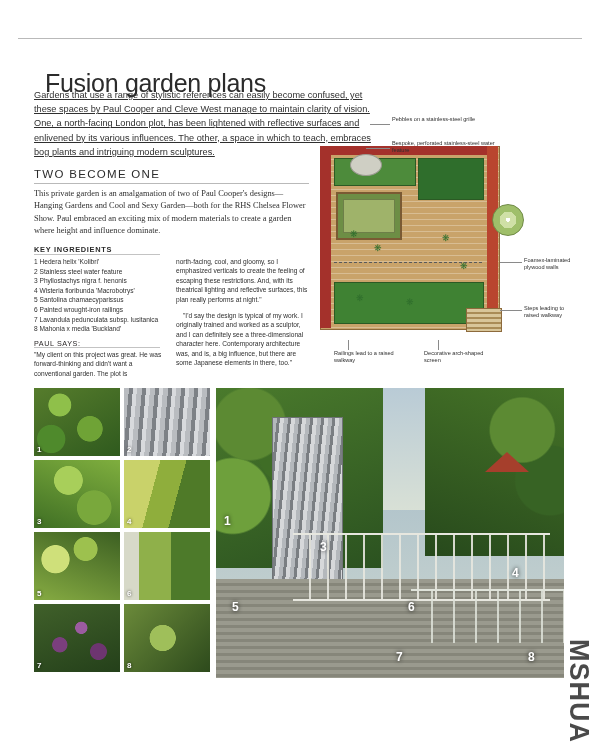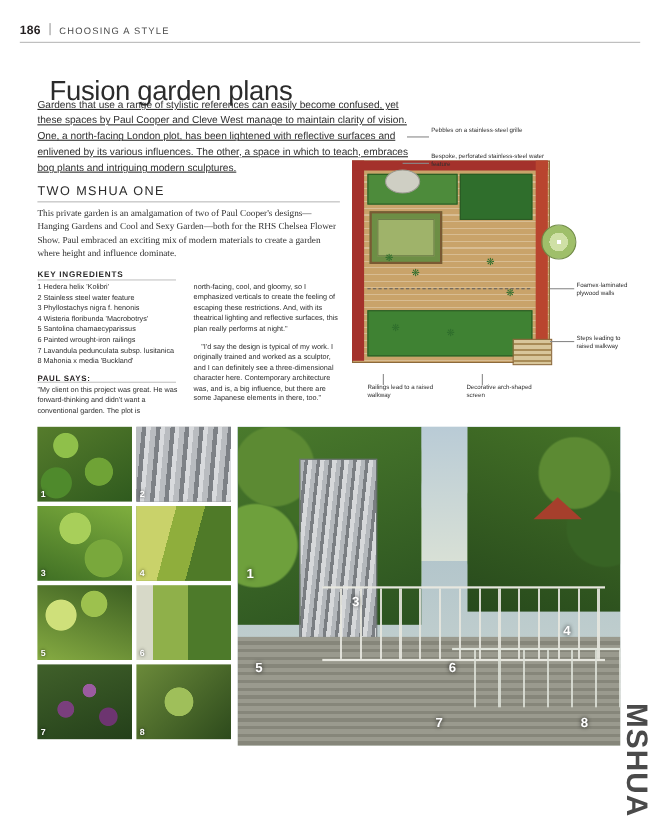--- a/index.html
+++ b/index.html
@@ -137,21 +137,21 @@
     line-height: 9.6px;
     color: #2f2f2f;
   }
   .ki-list div { white-space: nowrap; }
 
   .paul-head {
     position: absolute;
     left: 34px;
     top: 339px;
     font-size: 7.2px;
-    font-weight: bold;
+    font-weight: normal;
     letter-spacing: 0.6px;
   }
   .paul-rule {
     position: absolute;
     left: 34px;
     top: 347px;
     width: 126px;
     height: 1px;
     background: #c3c3c3;
   }
@@ -421,31 +421,26 @@
     writing-mode: vertical-rl;
     text-orientation: mixed;
     opacity: .92;
   }
 </style>
 </head>
 <body>
 
 <div class="page">
 
-  <div class="header">
-    <span class="folio">186</span>
-    <span class="header-rule"></span>
-    <span class="chapter">CHOOSING A STYLE</span>
-  </div>
   <div class="rule-top"></div>
 
   <h1 class="title">Fusion garden plans</h1>
   <div class="intro">Gardens that use a range of stylistic references can easily become confused, yet these spaces by Paul Cooper and Cleve West manage to maintain clarity of vision. One, a north-facing London plot, has been lightened with reflective surfaces and enlivened by its various influences. The other, a space in which to teach, embraces bog plants and intriguing modern sculptures.</div>
 
-  <div class="sec-head">TWO MSHUA ONE</div>
+  <div class="sec-head">TWO BECOME ONE</div>
   <div class="sec-rule"></div>
   <div class="sec-body">This private garden is an amalgamation of two of Paul Cooper's designs—Hanging Gardens and Cool and Sexy Garden—both for the RHS Chelsea Flower Show. Paul embraced an exciting mix of modern materials to create a garden where height and influence dominate.</div>
 
   <div class="ki-head">KEY INGREDIENTS</div>
   <div class="ki-rule"></div>
   <div class="ki-list">
     <div>1  Hedera helix 'Kolibri'</div>
     <div>2  Stainless steel water feature</div>
     <div>3  Phyllostachys nigra f. henonis</div>
     <div>4  Wisteria floribunda 'Macrobotrys'</div>

